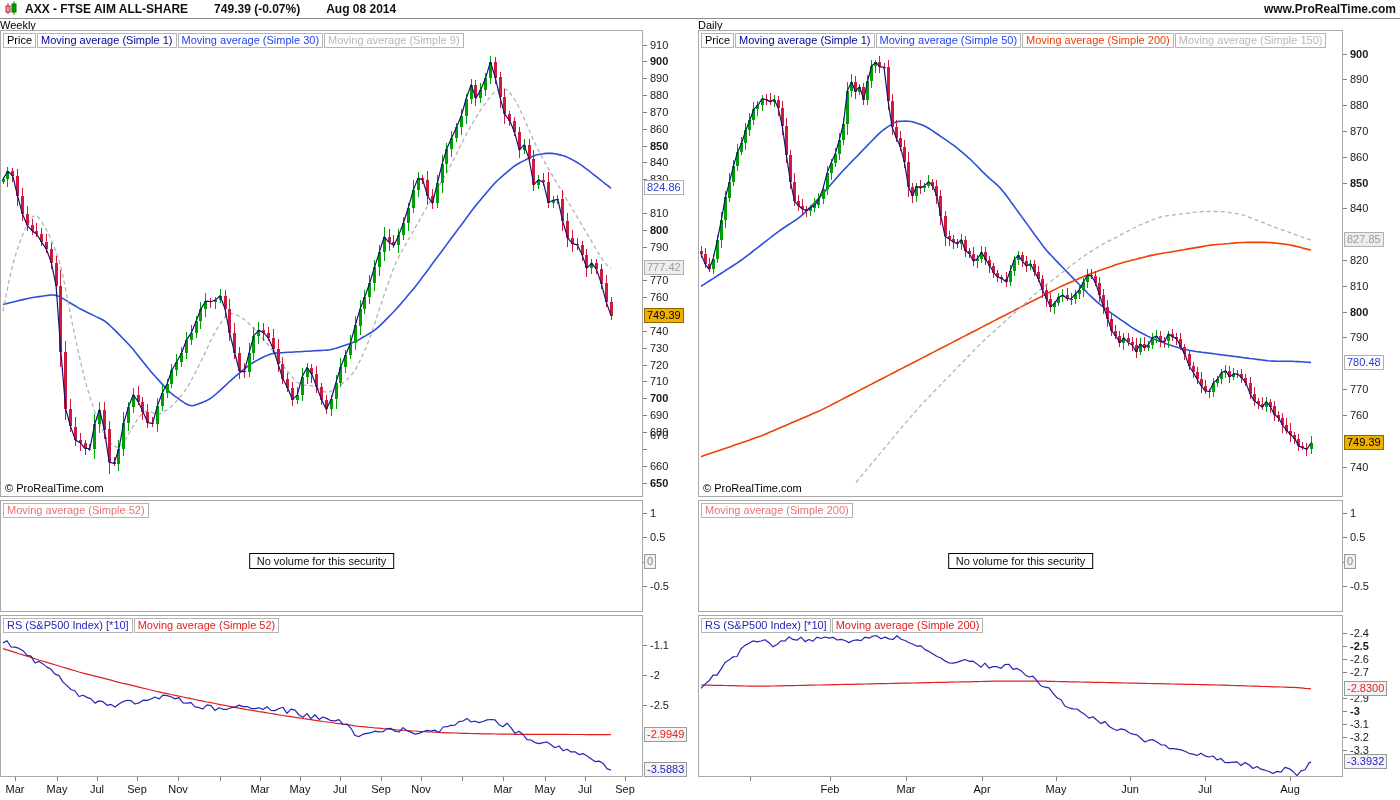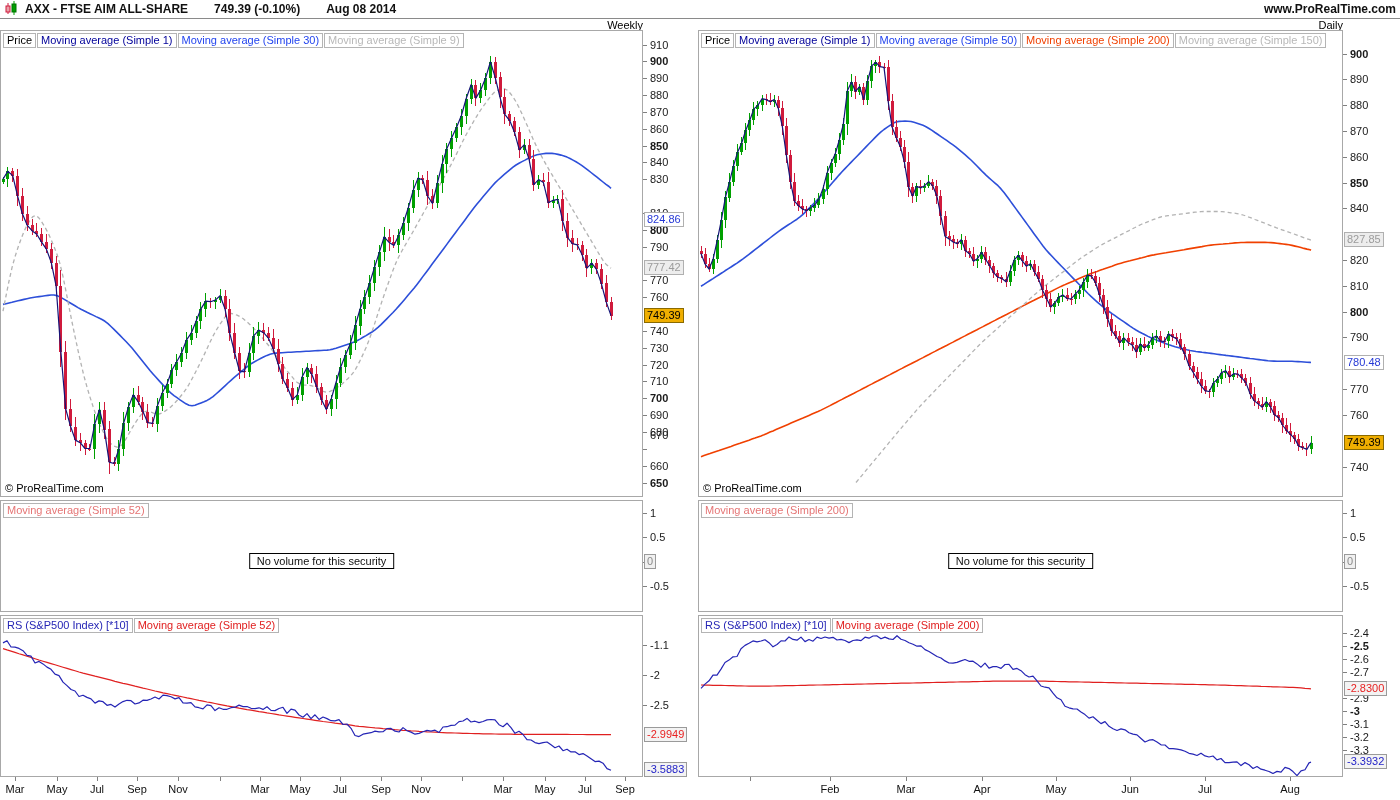--- a/index.html
+++ b/index.html
@@ -4,21 +4,21 @@
 <style>
   html,body{margin:0;padding:0;background:#fff;}
   body{width:1400px;height:800px;position:relative;font-family:"Liberation Sans",sans-serif;font-size:11px;color:#111;overflow:hidden;}
   .topbar{position:absolute;left:0;top:0;width:1400px;height:18px;border-bottom:1px solid #8a8a8a;display:flex;align-items:center;background:#fff;}
   .topbar .tb{font-size:12px;font-weight:bold;white-space:nowrap;}
   .topbar .icon{margin-left:4px;margin-right:4px;display:inline-block;}
   .tb-title{margin-left:2px;}
   .tb-price{margin-left:26px;}
   .tb-date{margin-left:26px;}
   .tb-site{margin-left:auto;margin-right:4px;}
-  .chart-title{position:absolute;top:19px;height:11px;text-align:right;font-size:11px;color:#000;}
+  .chart-title{position:absolute;top:19px;height:11px;text-align:left;font-size:11px;color:#000;}
   .panel{position:absolute;background:#fff;border:1px solid #a8a8a8;box-sizing:border-box;}
   .panel svg{position:absolute;left:0;top:0;}
   .legend{position:absolute;left:2px;top:2px;display:flex;z-index:5;}
   .legend .lbox{border:1px solid #b4b4b4;background:#fff;padding:0 3px;height:13px;line-height:13px;font-size:11px;white-space:nowrap;margin-right:1px;}
   .watermark{position:absolute;left:4px;bottom:2px;font-size:11px;color:#000;z-index:4;}
   .novol{position:absolute;left:50%;top:52px;transform:translateX(-50%);border:1px solid #000;background:#fff;padding:1px 7px;font-size:11px;white-space:nowrap;}
   .gutter{position:absolute;top:0;height:800px;}
   .dash{position:absolute;left:0;width:4px;height:1px;background:#808080;}
   .tick{position:absolute;left:7px;font-size:11px;line-height:11px;color:#1a1a1a;white-space:nowrap;}
   .tick.b{font-weight:bold;}
@@ -40,21 +40,21 @@
 <div class="topbar">
   <span class="icon">
     <svg width="15" height="15" viewBox="0 0 15 15">
       <line x1="4" y1="2" x2="4" y2="13" stroke="#d01a3c" stroke-width="1"></line>
       <rect x="2" y="5" width="4" height="6" fill="#e8a0a8" stroke="#d01a3c"></rect>
       <line x1="10" y1="0" x2="10" y2="14" stroke="#00a000" stroke-width="1"></line>
       <rect x="8" y="3" width="4" height="8" fill="#00a000" stroke="#007000"></rect>
     </svg>
   </span>
   <span class="tb tb-title">AXX - FTSE AIM ALL-SHARE</span>
-  <span class="tb tb-price">749.39 (-0.10%)</span>
+  <span class="tb tb-price">749.39 (-0.07%)</span>
   <span class="tb tb-date">Aug 08 2014</span>
   <span class="tb tb-site">www.ProRealTime.com</span>
 </div>
 
 <div class="chart-title" style="left:0;width:643px;">Weekly</div>
 <div class="chart-title" style="left:698px;width:645px;">Daily</div>
 
 <div class="panel" id="pricePanel0" style="left:0;top:30px;width:643px;height:467px;">
   <svg id="priceSvg0" width="641" height="465">
       <polyline points="2,273.4 5,272.7 8,272.0 11,271.3 14,270.5 17,269.8 20,269.1 23,268.4 26,267.7 29,267.0 32,266.5 35,266.0 38,265.6 41,265.2 44,264.8 47,264.4 50,264.0 53,264.0 56,264.6 59,266.0 62,267.6 65,269.4 68,271.2 71,273.0 74,274.8 77,276.6 80,278.3 83,279.8 86,281.3 89,282.7 92,284.1 95,285.6 98,287.0 101,288.5 104,290.3 107,292.7 110,295.5 113,298.4 116,301.4 119,304.4 122,307.5 125,310.5 128,313.7 131,317.0 134,320.7 137,324.4 140,328.2 143,332.0 146,335.7 149,339.4 152,342.9 155,346.3 158,349.6 161,352.9 164,356.1 167,359.4 170,362.2 173,364.6 176,366.7 179,368.8 182,370.8 185,372.8 188,374.3 191,374.7 194,374.2 197,373.1 200,371.9 203,370.7 206,369.4 209,367.7 212,365.6 215,363.0 218,360.3 221,357.6 224,354.8 227,352.0 230,349.3 233,346.7 236,344.2 239,341.7 242,339.1 245,336.6 248,334.3 251,332.2 254,330.5 257,328.9 260,327.3 263,325.8 266,324.4 269,323.2 272,322.5 275,322.1 278,321.9 281,321.7 284,321.5 287,321.3 290,321.2 293,321.0 296,320.8 299,320.7 302,320.5 305,320.3 308,320.2 311,320.0 314,319.8 317,319.6 320,319.5 323,319.3 326,319.1 329,318.7 332,318.1 335,317.2 338,316.2 341,315.2 344,314.2 347,313.2 350,312.2 353,311.0 356,309.7 359,308.1 362,306.3 365,304.6 368,302.8 371,301.0 374,298.9 377,296.4 380,293.6 383,290.6 386,287.6 389,284.5 392,281.5 395,278.3 398,274.9 401,271.4 404,267.9 407,264.3 410,260.8 413,257.2 416,253.4 419,249.5 422,245.4 425,241.4 428,237.4 431,233.3 434,229.3 437,225.3 440,221.2 443,217.2 446,213.1 449,209.1 452,205.0 455,201.0 458,196.9 461,192.9 464,188.9 467,184.8 470,180.8 473,176.8 476,173.0 479,169.4 482,165.8 485,162.3 488,158.7 491,155.2 494,151.9 497,149.0 500,146.3 503,143.7 506,141.2 509,138.7 512,136.2 515,134.0 518,132.2 521,130.6 524,129.1 527,127.5 530,126.1 533,124.7 536,123.8 539,123.2 542,122.8 545,122.4 548,122.2 551,122.4 554,122.8 557,123.4 560,124.1 563,124.9 566,126.1 569,127.5 572,129.1 575,130.8 578,132.6 581,134.6 584,136.8 587,139.1 590,141.5 593,143.8 596,146.2 599,148.6 602,151.0 605,153.4 608,155.5 610,157.4" fill="none" stroke="#2d4fd9" stroke-width="1.6" stroke-linejoin="round"></polyline>
@@ -717,21 +717,21 @@
     <div class="dash" style="top: 415.115px;"></div>
     <div class="tick" style="top: 410.115px;">690</div>
     <div class="dash" style="top: 431.962px;"></div>
     <div class="tick" style="top: 426.962px;">680</div>
     <div class="dash" style="top: 448.808px;"></div>
     <div class="tick" style="top: 430px;">670</div>
     <div class="dash" style="top: 465.654px;"></div>
     <div class="tick" style="top: 460.654px;">660</div>
     <div class="dash" style="top: 482.5px;"></div>
     <div class="tick b" style="top: 477.5px;">650</div>
-    <div class="vl blue" style="top: 180.428px; margin-top: 32px;">824.86</div>
+    <div class="vl blue" style="top: 180.428px;">824.86</div>
     <div class="vl gray" style="top: 260.346px;">777.42</div>
     <div class="vl yellow" style="top: 307.566px;">749.39</div>
     <div class="dash" style="top: 512.5px;"></div>
     <div class="tick" style="top: 507.5px;">1</div>
     <div class="dash" style="top: 537px;"></div>
     <div class="tick" style="top: 532px;">0.5</div>
     <div class="dash" style="top: 561.5px;"></div>
     <div class="vl zero" style="top: 554px;">0</div>
     <div class="dash" style="top: 586px;"></div>
     <div class="tick" style="top: 581px;">-0.5</div>

